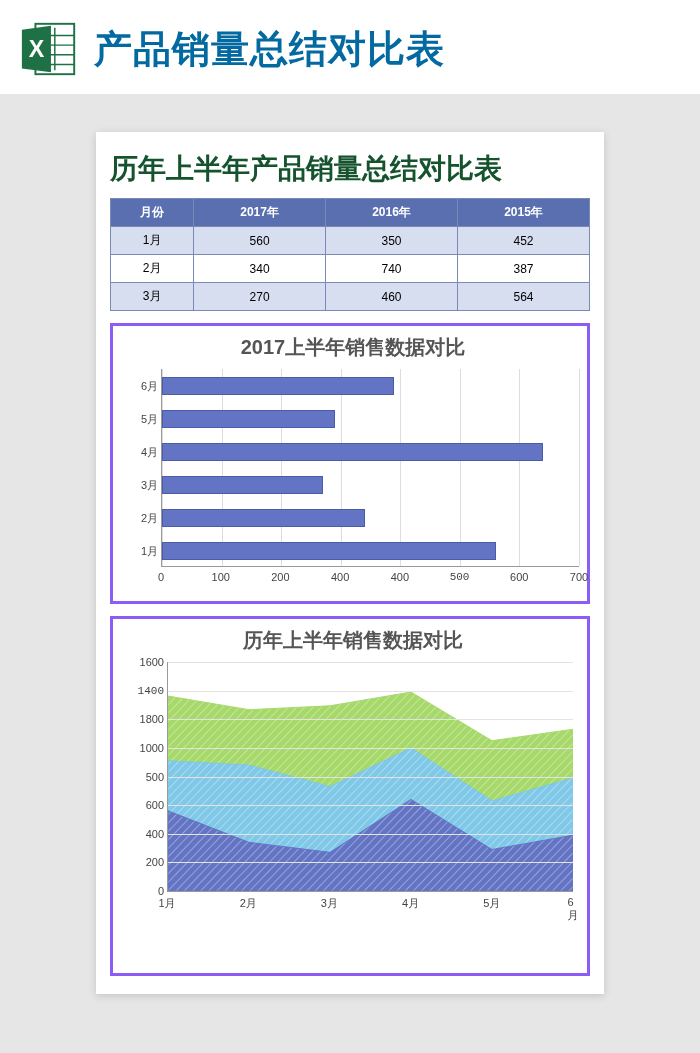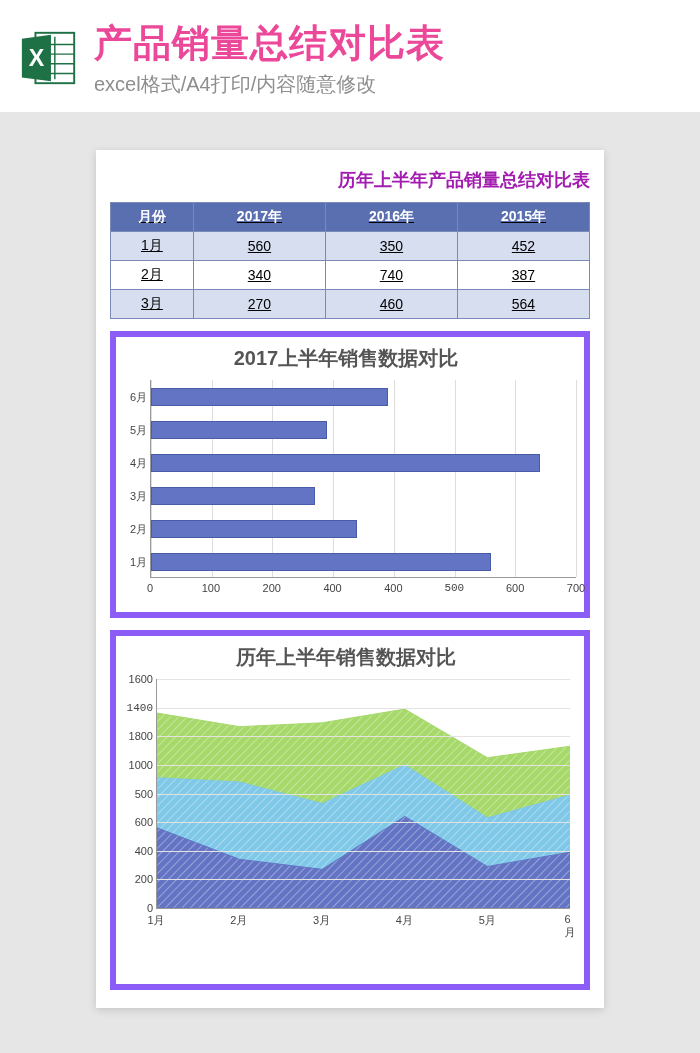--- a/index.html
+++ b/index.html
@@ -19,66 +19,65 @@
   }
   .excel-icon {
     width: 62px;
     height: 62px;
     flex-shrink: 0;
   }
   .header-text { flex: 1; overflow: hidden; }
   .header-title {
     font-size: 38px;
     font-weight: 700;
-    color: #ec4899;
+    color: #0369a1;
     white-space: nowrap;
     letter-spacing: 1px;
   }
   .header-sub {
     font-size: 20px;
     color: #8e8e8e;
     margin-top: 2px;
     white-space: nowrap;
   }
   .sheet {
     width: 508px;
     margin: 38px auto 0 auto;
     background: #fff;
     padding: 14px 14px 18px 14px;
     box-shadow: 0 2px 8px rgba(0,0,0,0.15);
   }
   .sheet-title {
-    text-align: right;
-    font-size: 18px;
+    text-align: left;
+    font-size: 28px;
     font-weight: 700;
-    color: #a21caf;
+    color: #14532d;
     margin: 4px 0 10px 0;
   }
   table {
     width: 100%;
     border-collapse: collapse;
-    font-size: 14px;
-    text-decoration: underline;
+    font-size: 12px;
   }
   th, td {
     border: 1px solid #7a8ab8;
     text-align: center;
     padding: 5px 0;
   }
   th {
     background: #5a6fb0;
     color: #fff;
     font-weight: 700;
   }
   tbody tr:nth-child(odd) td { background: #d7def0; }
   tbody tr:nth-child(even) td { background: #fff; }
   .chart-box {
-    border: 6px solid #8b5cf6;
+    border: 3px solid #8b5cf6;
     margin-top: 12px;
-    padding: 8px 8px 12px 0;
+    padding: 8px 8px 12px 14px;
     background: #fff;
   }
   .chart-title {
     text-align: center;
     font-size: 20px;
     font-weight: 700;
     color: #555;
     margin-bottom: 8px;
   }
   
@@ -188,21 +187,20 @@
     <line x1="38" y1="10" x2="38" y2="54" stroke="#1e7145" stroke-width="1.5"></line>
     <line x1="18" y1="18" x2="58" y2="18" stroke="#1e7145" stroke-width="1.5"></line>
     <line x1="18" y1="28" x2="58" y2="28" stroke="#1e7145" stroke-width="1.5"></line>
     <line x1="18" y1="38" x2="58" y2="38" stroke="#1e7145" stroke-width="1.5"></line>
     <line x1="18" y1="48" x2="58" y2="48" stroke="#1e7145" stroke-width="1.5"></line>
     <polygon points="4,12 34,8 34,56 4,52" fill="#1e7145"></polygon>
     <text x="19" y="40" font-size="24" font-weight="700" fill="#fff" text-anchor="middle" font-family="Arial">X</text>
   </svg>
   <div class="header-text">
     <div class="header-title">产品销量总结对比表</div>
-    <div class="header-sub">excel格式/A4打印/内容随意修改</div>
   </div>
 </div>
 
 <div class="sheet">
   <div class="sheet-title">历年上半年产品销量总结对比表</div>
 
   <table>
     <thead>
         <tr id="thead-row">
           <th>月份</th>

